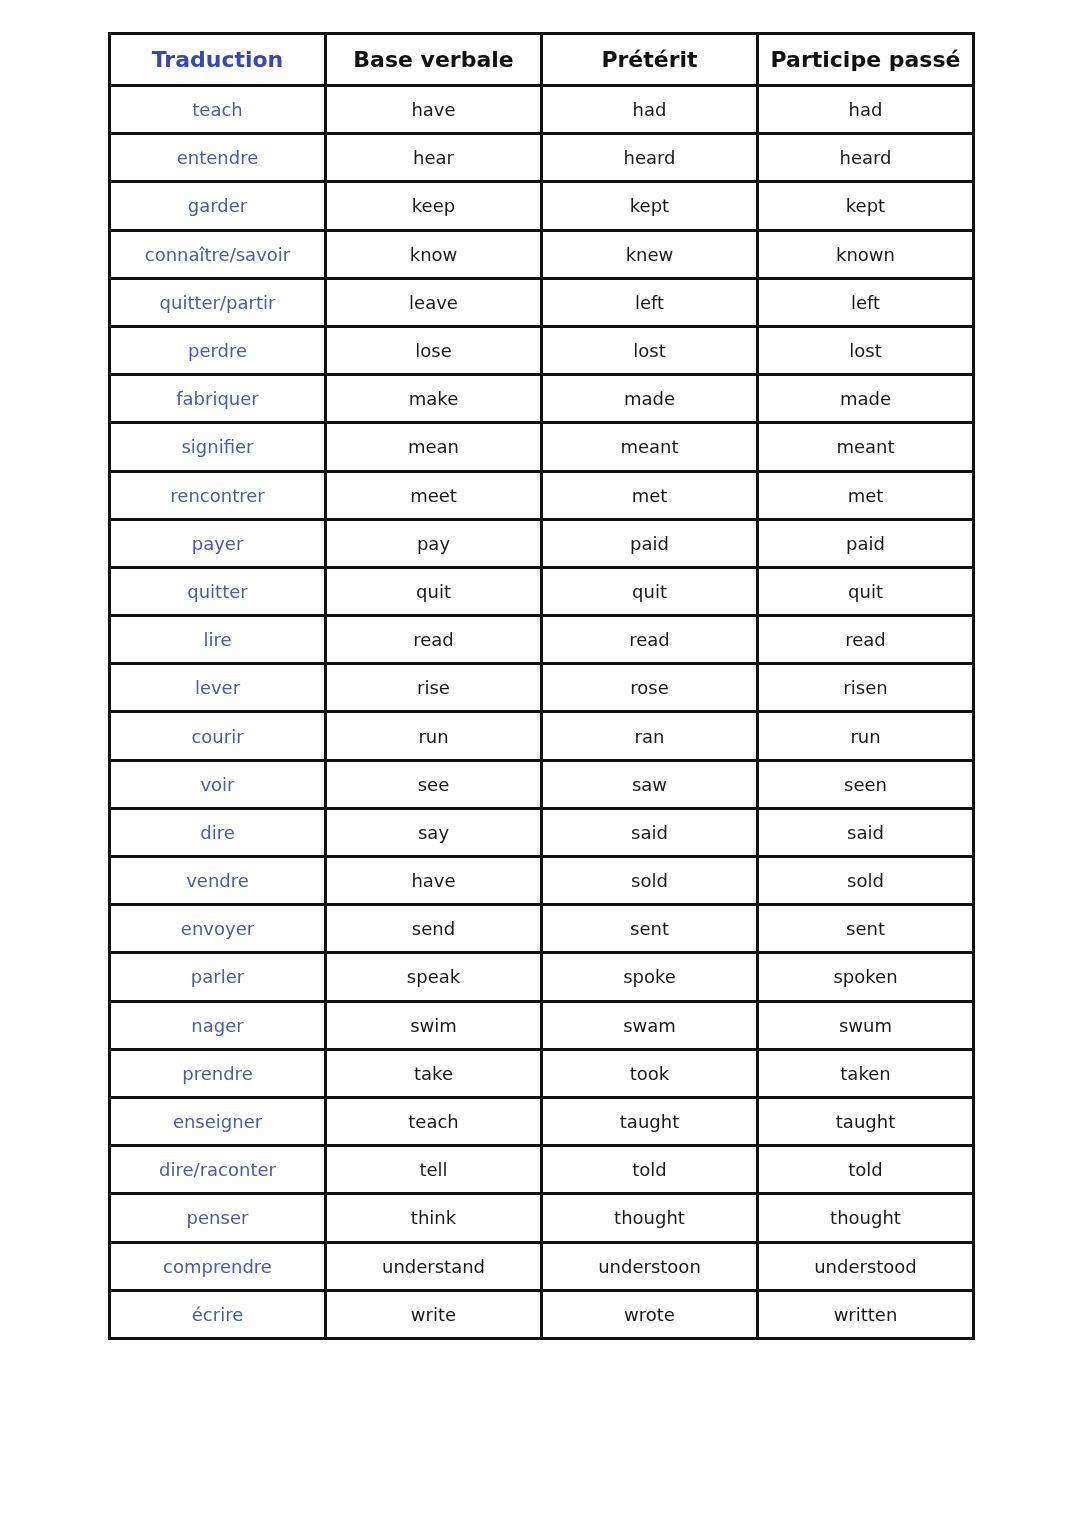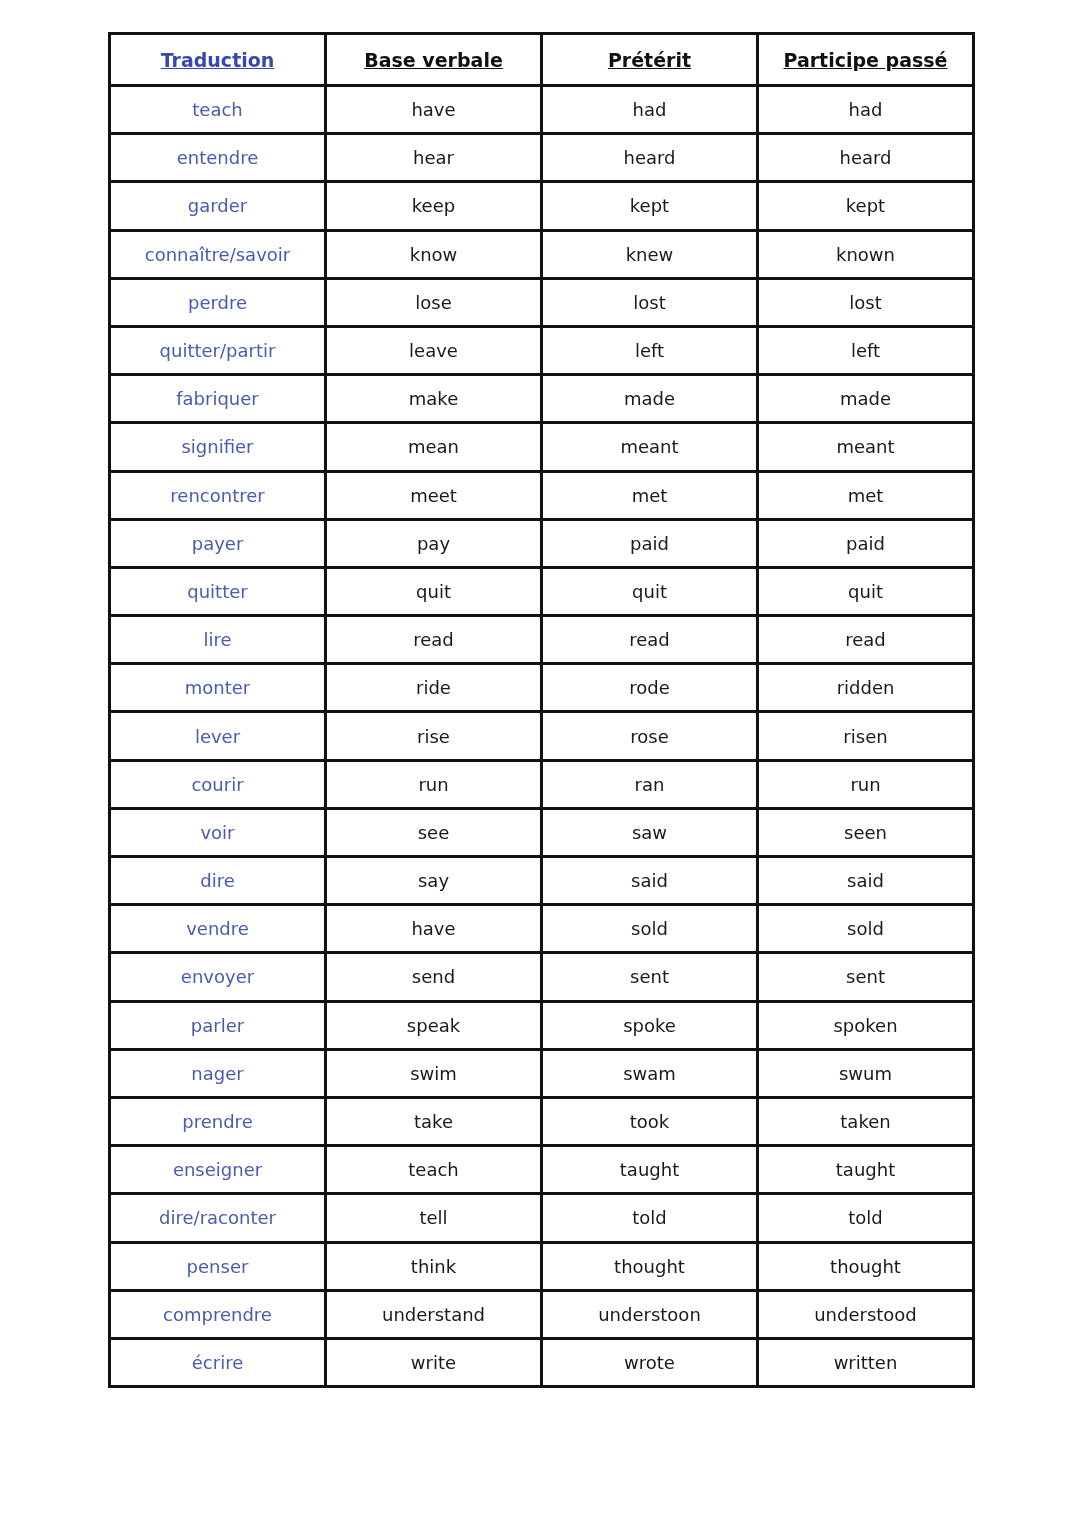--- a/index.html
+++ b/index.html
@@ -5,21 +5,21 @@
   html, body { margin: 0; padding: 0; background: #ffffff; }
   body { width: 1080px; height: 1527px; position: relative; font-family: "DejaVu Sans", sans-serif; }
   table.verbs {
     position: absolute; left: 108px; top: 32px;
     width: 864px; border-collapse: collapse; table-layout: fixed;
   }
   table.verbs th, table.verbs td {
     border: 3px solid #111111; text-align: center; padding: 0;
   }
   table.verbs th {
-    height: 49px; font-size: 19px; font-weight: bold; color: #111111; text-decoration: underline;
+    height: 49px; font-size: 22px; font-weight: bold; color: #111111;
   }
   table.verbs th.trad { color: #3548b4; }
   table.verbs td {
     height: 45.2px; font-size: 18px; color: #1a1a1a; font-weight: normal;
   }
   table.verbs td.trad { color: #4a5bb0; }
   col { width: 216px; }
 </style>
 </head>
 <body>
@@ -58,32 +58,32 @@
         <td>kept</td>
         <td>kept</td>
       </tr>
       <tr>
         <td class="trad">connaître/savoir</td>
         <td>know</td>
         <td>knew</td>
         <td>known</td>
       </tr>
       <tr>
+        <td class="trad">quitter/partir</td>
+        <td>leave</td>
+        <td>left</td>
+        <td>left</td>
+      </tr>
+      <tr>
         <td class="trad">perdre</td>
         <td>lose</td>
         <td>lost</td>
         <td>lost</td>
       </tr>
       <tr>
-        <td class="trad">quitter/partir</td>
-        <td>leave</td>
-        <td>left</td>
-        <td>left</td>
-      </tr>
-      <tr>
         <td class="trad">fabriquer</td>
         <td>make</td>
         <td>made</td>
         <td>made</td>
       </tr>
       <tr>
         <td class="trad">signifier</td>
         <td>mean</td>
         <td>meant</td>
         <td>meant</td>
@@ -106,26 +106,20 @@
         <td>quit</td>
         <td>quit</td>
       </tr>
       <tr>
         <td class="trad">lire</td>
         <td>read</td>
         <td>read</td>
         <td>read</td>
       </tr>
       <tr>
-        <td class="trad">monter</td>
-        <td>ride</td>
-        <td>rode</td>
-        <td>ridden</td>
-      </tr>
-      <tr>
         <td class="trad">lever</td>
         <td>rise</td>
         <td>rose</td>
         <td>risen</td>
       </tr>
       <tr>
         <td class="trad">courir</td>
         <td>run</td>
         <td>ran</td>
         <td>run</td>

